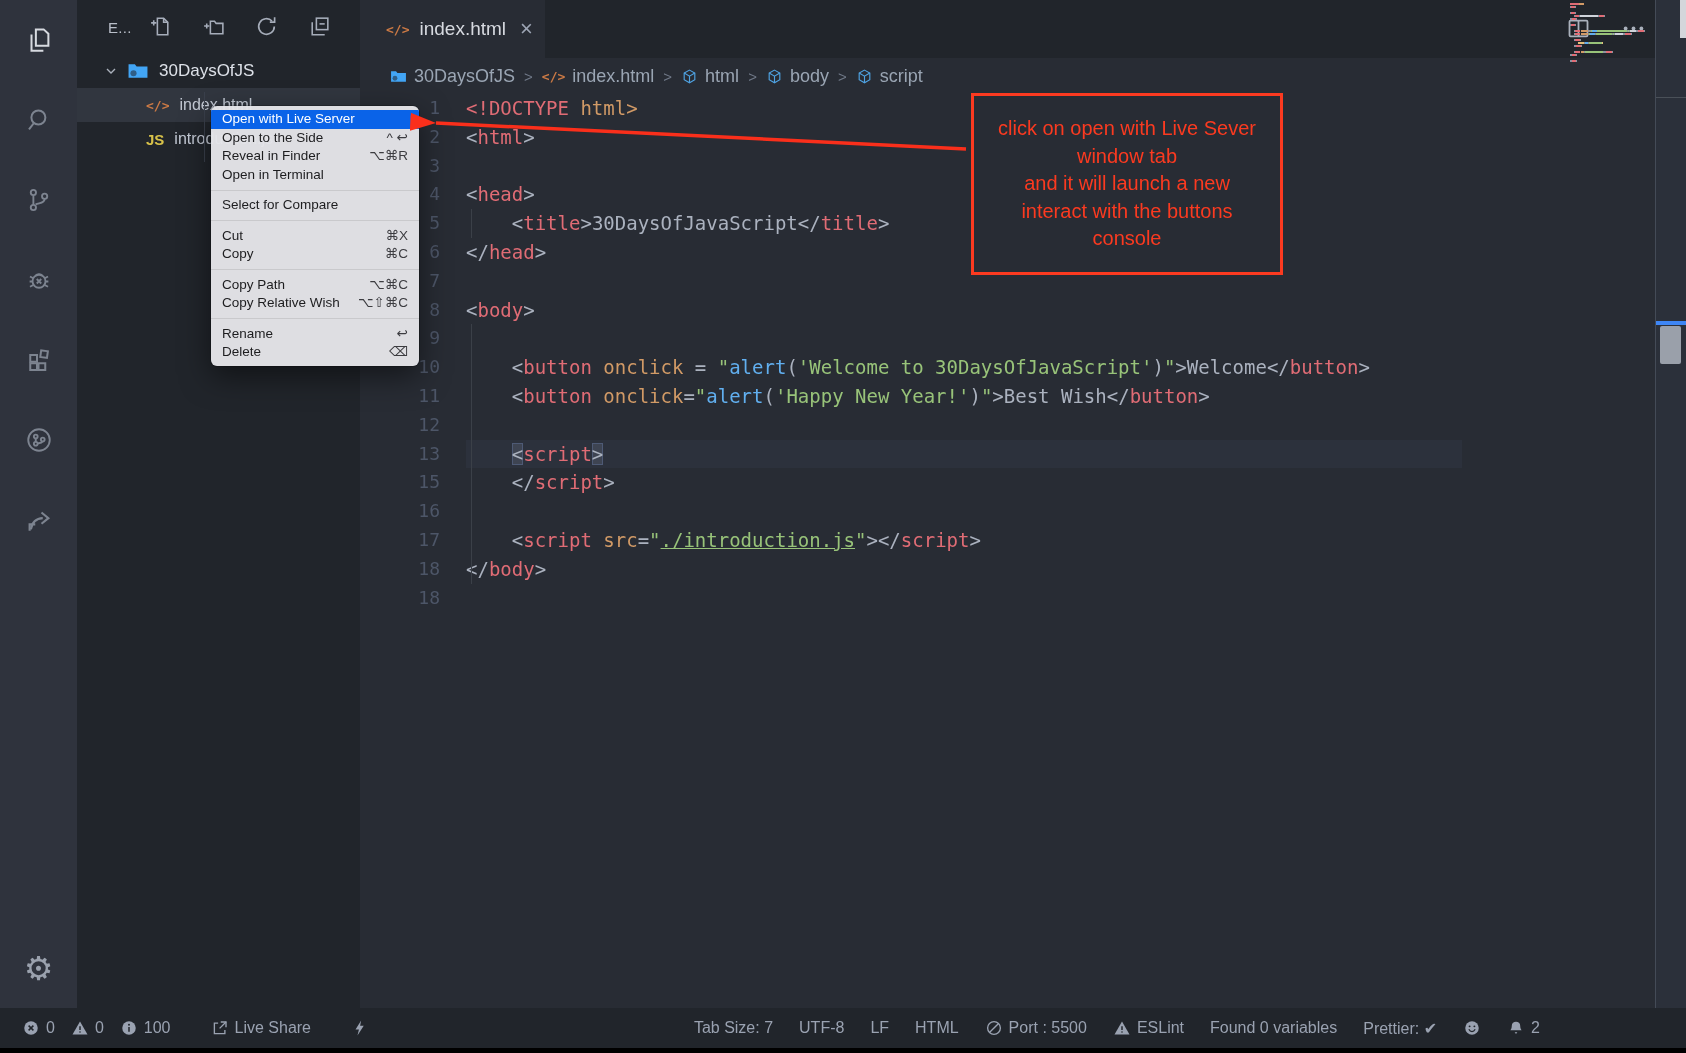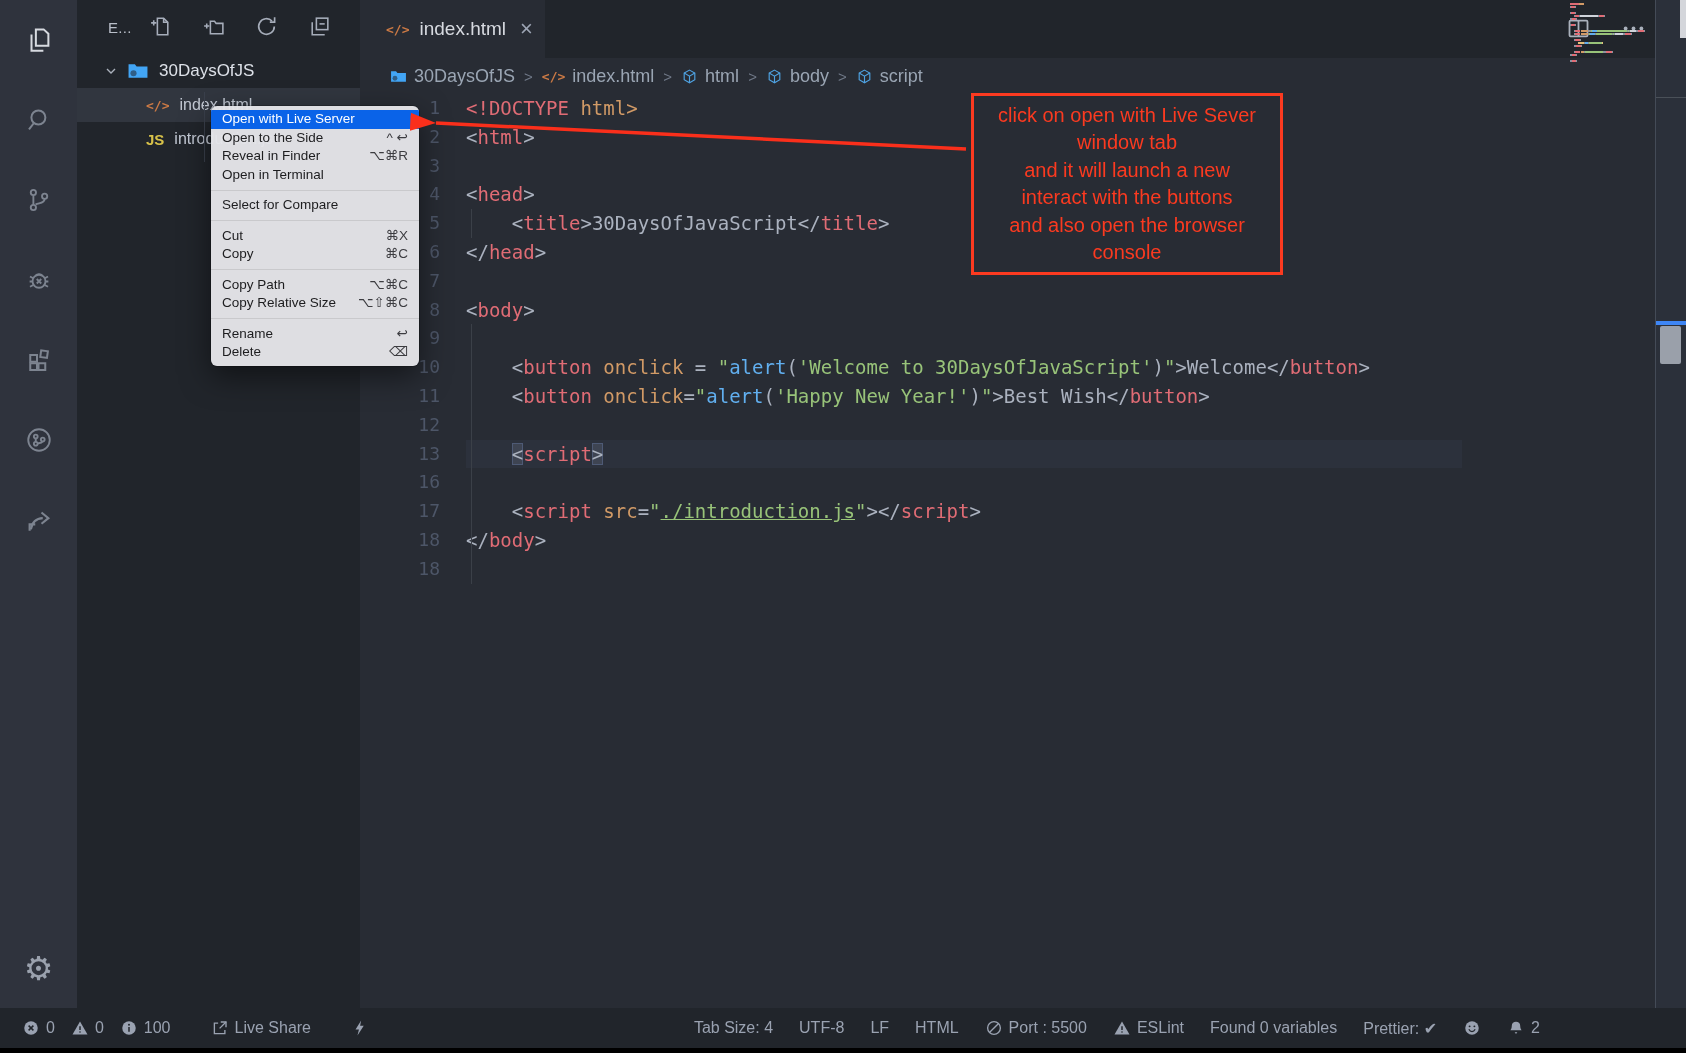--- a/index.html
+++ b/index.html
@@ -307,20 +307,21 @@
         <div class="line"><span class="ln">4</span><span class="lc"><span class="tk-p">&lt;</span><span class="tk-tag">head</span><span class="tk-p">&gt;</span></span></div>
         <div class="line"><span class="ln">5</span><span class="lc"><span class="tk-p">    </span><span class="tk-p">&lt;</span><span class="tk-tag">title</span><span class="tk-p">&gt;</span><span class="tk-txt">30DaysOfJavaScript</span><span class="tk-p">&lt;/</span><span class="tk-tag">title</span><span class="tk-p">&gt;</span></span></div>
         <div class="line"><span class="ln">6</span><span class="lc"><span class="tk-p">&lt;/</span><span class="tk-tag">head</span><span class="tk-p">&gt;</span></span></div>
         <div class="line"><span class="ln">7</span><span class="lc"></span></div>
         <div class="line"><span class="ln">8</span><span class="lc"><span class="tk-p">&lt;</span><span class="tk-tag">body</span><span class="tk-p">&gt;</span></span></div>
         <div class="line"><span class="ln">9</span><span class="lc"></span></div>
         <div class="line"><span class="ln">10</span><span class="lc"><span class="tk-p">    </span><span class="tk-p">&lt;</span><span class="tk-tag">button</span><span class="tk-p"> </span><span class="tk-attr">onclick</span><span class="tk-p"> = </span><span class="tk-str">"</span><span class="tk-fn">alert</span><span class="tk-p">(</span><span class="tk-str">'Welcome to 30DaysOfJavaScript'</span><span class="tk-p">)</span><span class="tk-str">"</span><span class="tk-p">&gt;</span><span class="tk-txt">Welcome</span><span class="tk-p">&lt;/</span><span class="tk-tag">button</span><span class="tk-p">&gt;</span></span></div>
         <div class="line"><span class="ln">11</span><span class="lc"><span class="tk-p">    </span><span class="tk-p">&lt;</span><span class="tk-tag">button</span><span class="tk-p"> </span><span class="tk-attr">onclick</span><span class="tk-p">=</span><span class="tk-str">"</span><span class="tk-fn">alert</span><span class="tk-p">(</span><span class="tk-str">'Happy New Year!'</span><span class="tk-p">)</span><span class="tk-str">"</span><span class="tk-p">&gt;</span><span class="tk-txt">Best Wish</span><span class="tk-p">&lt;/</span><span class="tk-tag">button</span><span class="tk-p">&gt;</span></span></div>
         <div class="line"><span class="ln">12</span><span class="lc"></span></div>
         <div class="line current"><span class="ln">13</span><span class="lc"><span class="tk-p">    </span><span class="tk-phl">&lt;</span><span class="tk-tag">script</span><span class="tk-phl">&gt;</span></span></div>
+        <div class="line"><span class="ln">15</span><span class="lc"><span class="tk-p">    </span><span class="tk-p">&lt;/</span><span class="tk-tag">script</span><span class="tk-p">&gt;</span></span></div>
         <div class="line"><span class="ln">16</span><span class="lc"></span></div>
         <div class="line"><span class="ln">17</span><span class="lc"><span class="tk-p">    </span><span class="tk-p">&lt;</span><span class="tk-tag">script</span><span class="tk-p"> </span><span class="tk-attr">src</span><span class="tk-p">=</span><span class="tk-str">"</span><span class="tk-link">./introduction.js</span><span class="tk-str">"</span><span class="tk-p">&gt;</span><span class="tk-p">&lt;/</span><span class="tk-tag">script</span><span class="tk-p">&gt;</span></span></div>
         <div class="line"><span class="ln">18</span><span class="lc"><span class="tk-p">&lt;/</span><span class="tk-tag">body</span><span class="tk-p">&gt;</span></span></div>
         <div class="line"><span class="ln">18</span><span class="lc"></span></div>
       </div>
     <div class="indent-guide" style="top:209px;height:29px;"></div>
     <div class="indent-guide" style="top:324px;height:260px;"></div>
     <div class="minimap">
         <div class="mm-row">
           <span class="mm-seg" style="width: 8.55px; background: rgb(224, 108, 117);"></span>
@@ -500,21 +501,21 @@
         <div class="st-item st-gap">
           <span class="ic " style="display: inline-flex; align-items: center;">
             <svg viewBox="0 0 24 24">
               <path d="M13.5 2L6 14h4.6l-2 8L17 9h-4.8z" fill="#9aa2b1"></path>
             </svg>
           </span>
         </div>
       </div>
     <div class="sb-right">
         <div class="st-item">
-          <span>Tab Size: 4</span>
+          <span>Tab Size: 7</span>
         </div>
         <div class="st-item">
           <span>UTF-8</span>
         </div>
         <div class="st-item">
           <span>LF</span>
         </div>
         <div class="st-item">
           <span>HTML</span>
         </div>
@@ -593,40 +594,39 @@
       <div class="menu-item">
         <span>Copy</span>
         <span class="sc">⌘C</span>
       </div>
       <div class="menu-sep"></div>
       <div class="menu-item">
         <span>Copy Path</span>
         <span class="sc">⌥⌘C</span>
       </div>
       <div class="menu-item">
-        <span>Copy Relative Size</span>
+        <span>Copy Relative Wish</span>
         <span class="sc">⌥⇧⌘C</span>
       </div>
       <div class="menu-sep"></div>
       <div class="menu-item">
         <span>Rename</span>
         <span class="sc">↩</span>
       </div>
       <div class="menu-item">
         <span>Delete</span>
         <span class="sc">⌫</span>
       </div>
     </div>
 
   <div class="abs ann-box">
       <div class="ann-line">click on open with Live Sever</div>
       <div class="ann-line">window tab</div>
       <div class="ann-line">and it will launch a new</div>
       <div class="ann-line">interact with the buttons</div>
-      <div class="ann-line">and also open the browser</div>
       <div class="ann-line">console</div>
     </div>
 
   <svg class="abs overlay-svg">
     <defs>
       <marker id="ah" markerUnits="userSpaceOnUse" markerWidth="26" markerHeight="18" viewBox="0 0 10 7" refX="0" refY="3.5" orient="auto">
         <polygon points="10 0,0 3.5,10 7" fill="#fa2f1b"></polygon>
       </marker>
     </defs>
     <line x1="966" y1="149" x2="436" y2="123" stroke="#fa2f1b" stroke-width="3.5" marker-end="url(#ah)"></line>

